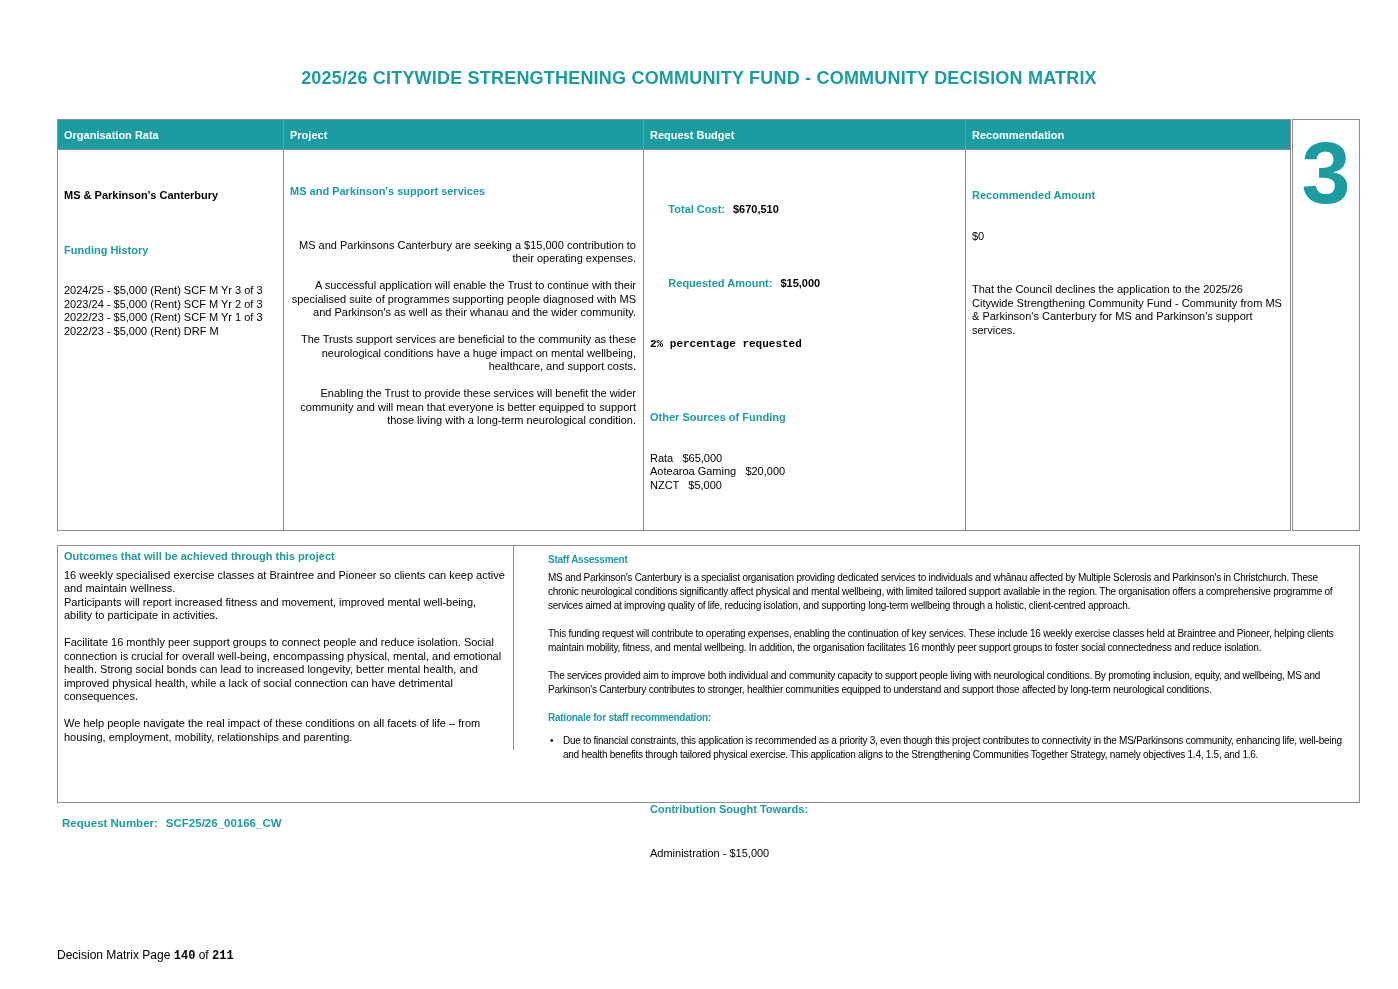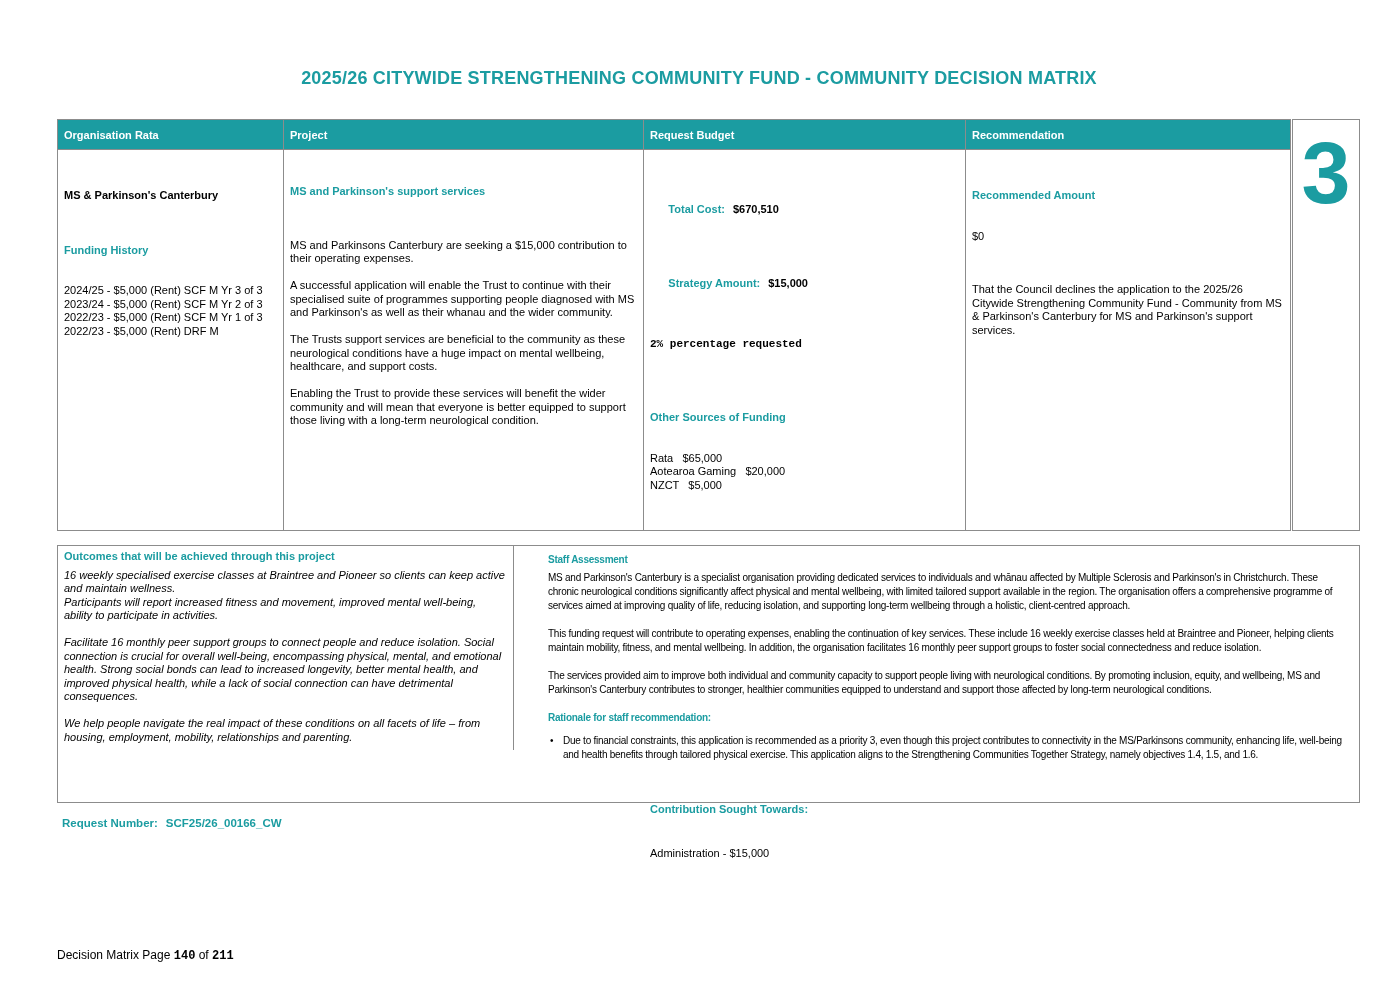--- a/index.html
+++ b/index.html
@@ -44,21 +44,21 @@
     white-space:pre-wrap;
   }
   .teal-label { color:var(--accent); font-weight:bold; }
   .b { font-weight:bold;font-family:Liberation Mono, monospace; }
   .pre { white-space:pre-wrap; }
   .org-name { font-weight:bold; }
   .mt-lg { margin-top:14px; }
   .kv { margin-bottom:7px; }
   .kv .val { font-weight:bold; margin-left:8px; }
   .proj-cell { padding-top:8px; }
-  .proj-desc { margin-top:13px; }
+  .proj-desc { margin-top:13px;text-align:right; }
   .rec-text { margin-top:13px; }
   .priority-box {
     position:absolute; left:1292px; top:119px; width:68px; height:412px;
     background:#fff; border:1px solid var(--border);
     text-align:center;
   }
   .priority-num {
     font-size:88px; line-height:74px; font-weight:bold;
     color:var(--accent);
     padding-top:16px;
@@ -79,21 +79,21 @@
   .bottom-spacer {
     width:27px;
     border-right:1px solid var(--border);
   }
   .staff-cell {
     flex:1;
     padding:7px 10px 6px 7px;
     font-size:10px; line-height:14px;
     letter-spacing:-0.25px;
   }
-  .outcomes-body { margin-top:5px;font-style:italic; }
+  .outcomes-body { margin-top:5px; }
   .staff-body { margin-top:4px; }
   .rationale-label { margin-top:14px; }
   .rationale-list { margin-top:9px; list-style:none; }
   .rationale-list li {
     position:relative; padding-left:13px; margin-left:2px;
   }
   .rationale-list li::before {
     content:"\2022";
     position:absolute; left:0; top:0;
   }
@@ -137,21 +137,21 @@
 The Trusts support services are beneficial to the community as these neurological conditions have a huge impact on mental wellbeing, healthcare, and support costs.
 
 Enabling the Trust to provide these services will benefit the wider community and will mean that everyone is better equipped to support those living with a long-term neurological condition.</div>
   </div>
 
   <div class="bcell">
     <div class="kv">
       <span class="teal-label">Total Cost:</span><span class="val">$670,510</span>
     </div>
     <div class="kv">
-      <span class="teal-label">Strategy Amount:</span><span class="val">$15,000</span>
+      <span class="teal-label">Requested Amount:</span><span class="val">$15,000</span>
     </div>
     <div class="b">2% percentage requested</div>
 
     <div class="teal-label" style="margin-top:19px;">Other Sources of Funding</div>
     <div class="pre">Rata   $65,000
 Aotearoa Gaming   $20,000
 NZCT   $5,000</div>
 
     <div class="teal-label" style="margin-top:15px;">Other Grant Funding</div>
     <div class="pre">Aotearoa Gaming - $20,000 (Confirmed)

